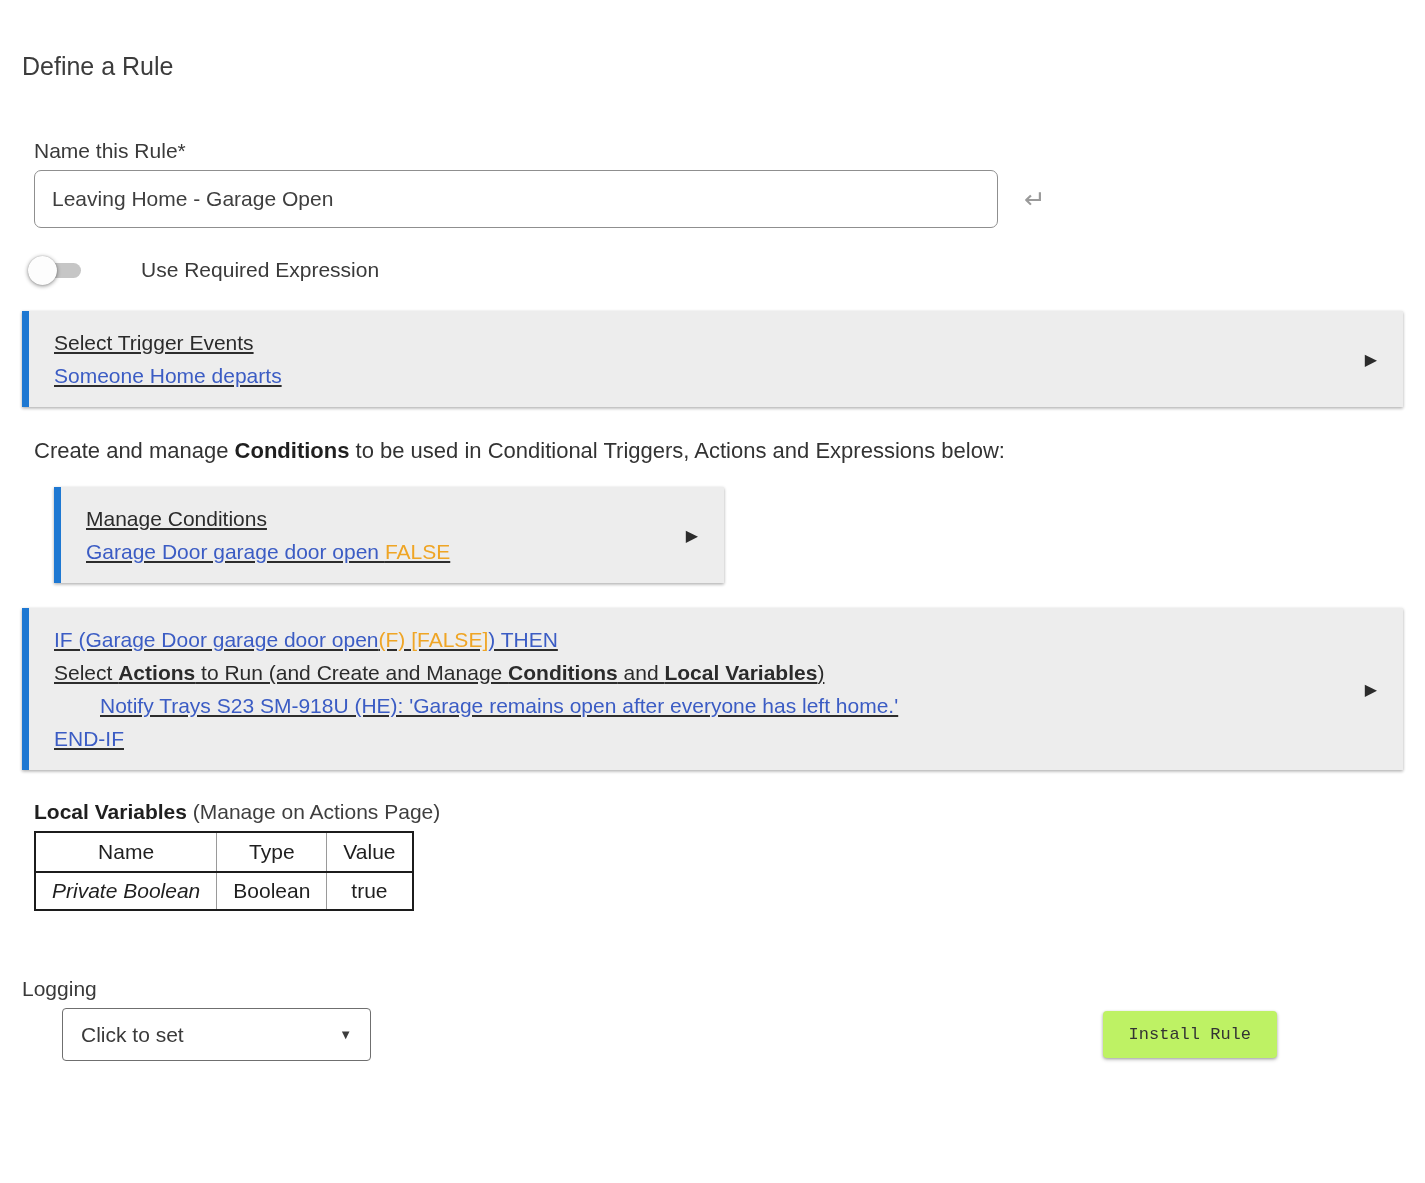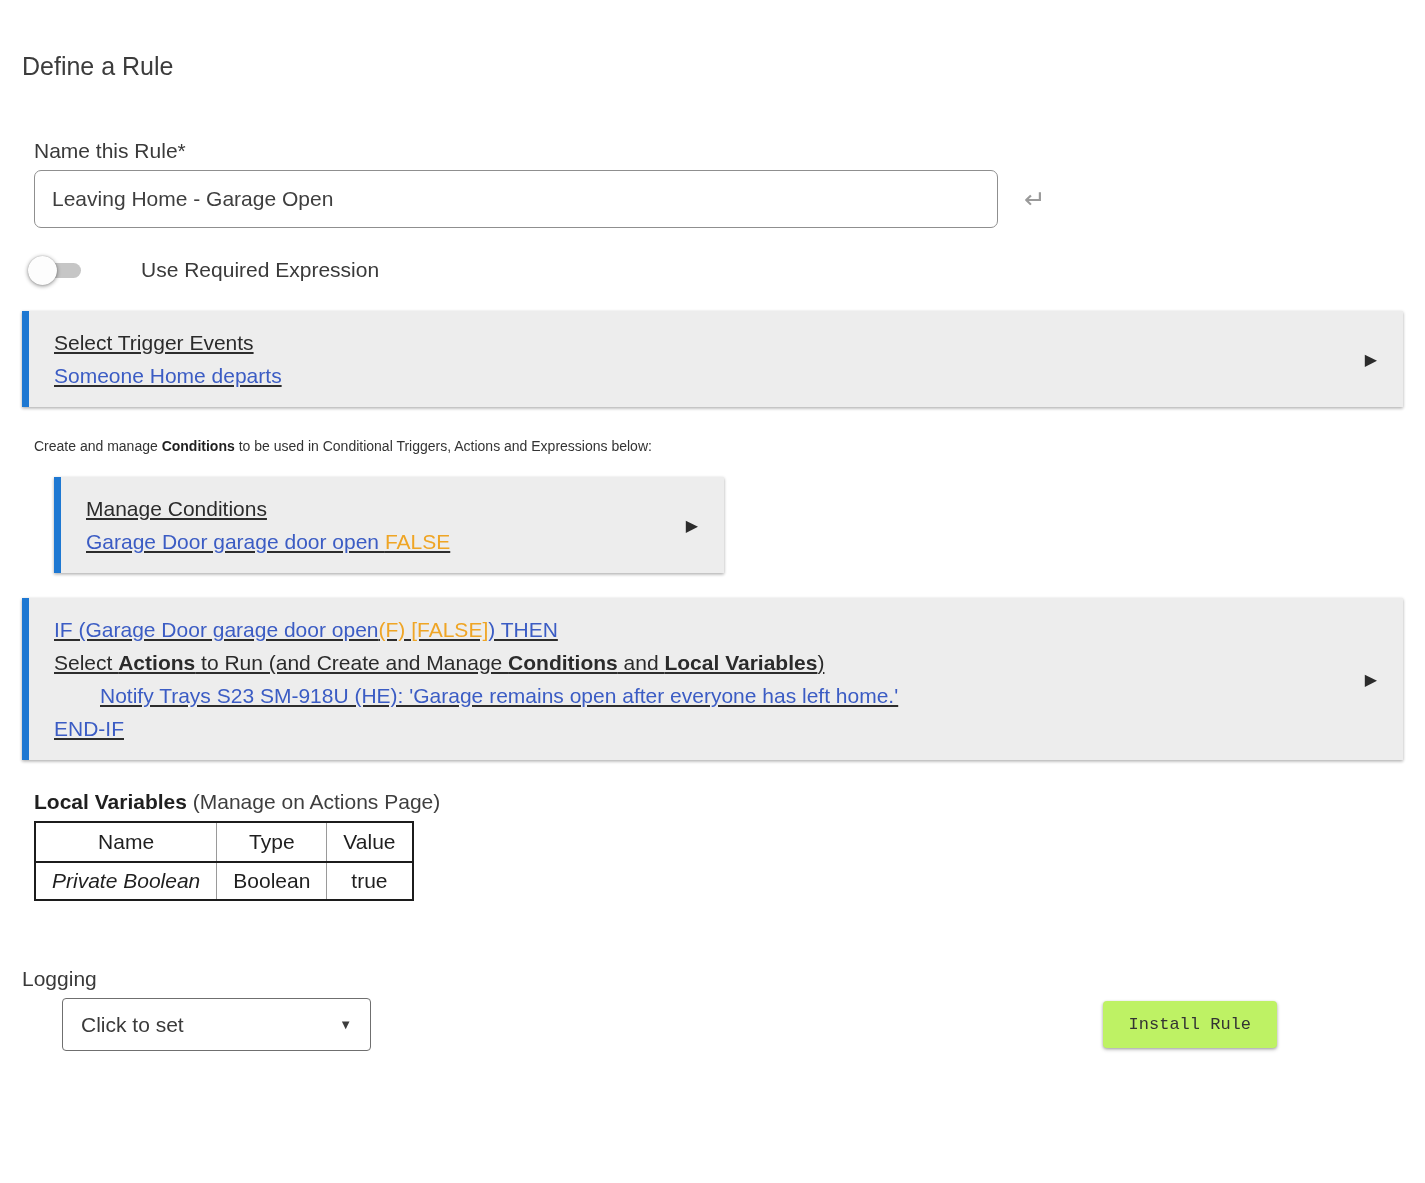--- a/index.html
+++ b/index.html
@@ -77,21 +77,21 @@
   .panel-arrow {
     position: absolute; right: 26px; top: 50%;
     transform: translateY(-50%);
     font-size: 16px; color: #2c2c2c;
   }
   .trigger-panel { margin-top: 26px; }
   .conditions-panel { margin-top: 23px; width: 670px; margin-left: 32px; }
   .actions-panel { margin-top: 25px; }
   .indent { padding-left: 46px; }
 
-  .note-line { margin: 31px 0 0 12px; font-size: 14px; color: #333; }
+  .note-line { margin: 31px 0 0 12px; font-size: 22px; color: #333; }
   .note-line b, .lv-heading b { font-weight: 700; color: #1f1f1f; }
 
   .lv-heading { margin: 30px 0 0 12px; font-size: 21px; color: #3f3f3f; }
   .lv-table {
     margin: 7px 0 0 12px;
     border-collapse: collapse;
     border: 2px solid #1c1c1c;
   }
   .lv-table th, .lv-table td {
     font-size: 21px; font-weight: 400;

